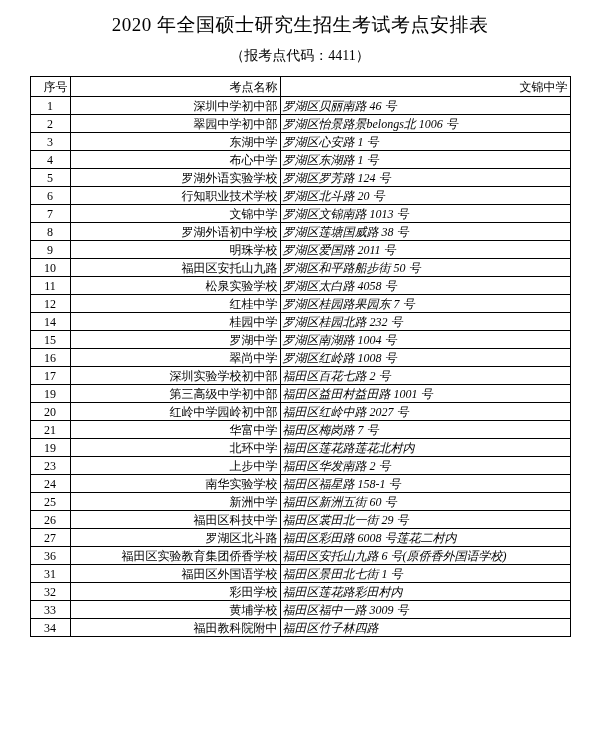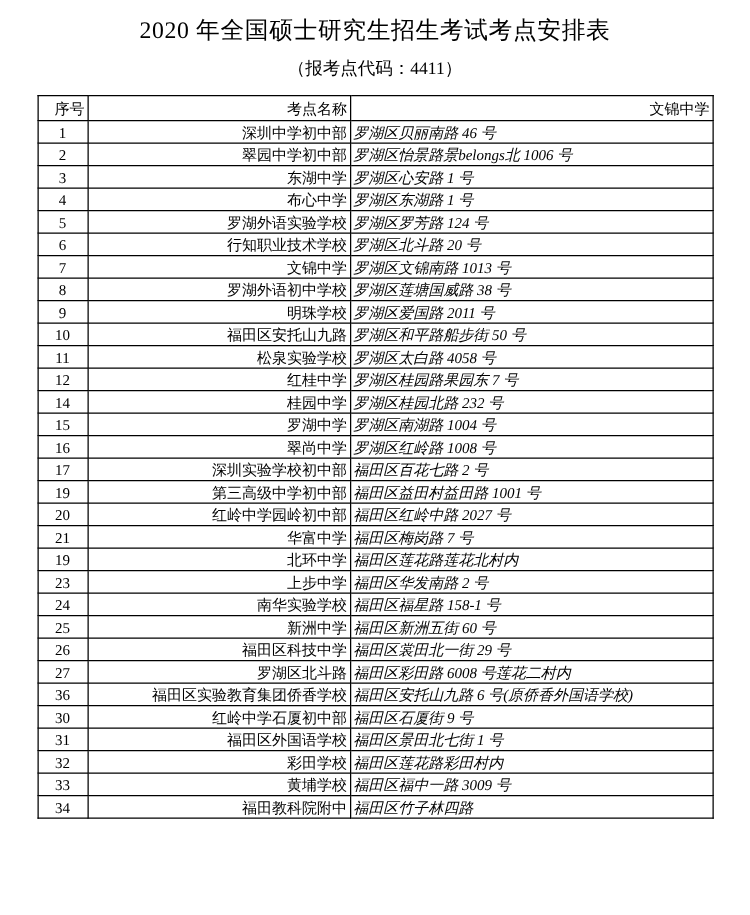--- a/index.html
+++ b/index.html
@@ -211,25 +211,20 @@
           <td class="idx">27</td>
           <td class="name">罗湖区北斗路</td>
           <td class="addr">福田区彩田路 6008 号莲花二村内</td>
         </tr>
         <tr>
           <td class="idx">36</td>
           <td class="name">福田区实验教育集团侨香学校</td>
           <td class="addr">福田区安托山九路 6 号(原侨香外国语学校)</td>
         </tr>
         <tr>
-          <td class="idx">30</td>
-          <td class="name">红岭中学石厦初中部</td>
-          <td class="addr">福田区石厦街 9 号</td>
-        </tr>
-        <tr>
           <td class="idx">31</td>
           <td class="name">福田区外国语学校</td>
           <td class="addr">福田区景田北七街 1 号</td>
         </tr>
         <tr>
           <td class="idx">32</td>
           <td class="name">彩田学校</td>
           <td class="addr">福田区莲花路彩田村内</td>
         </tr>
         <tr>

